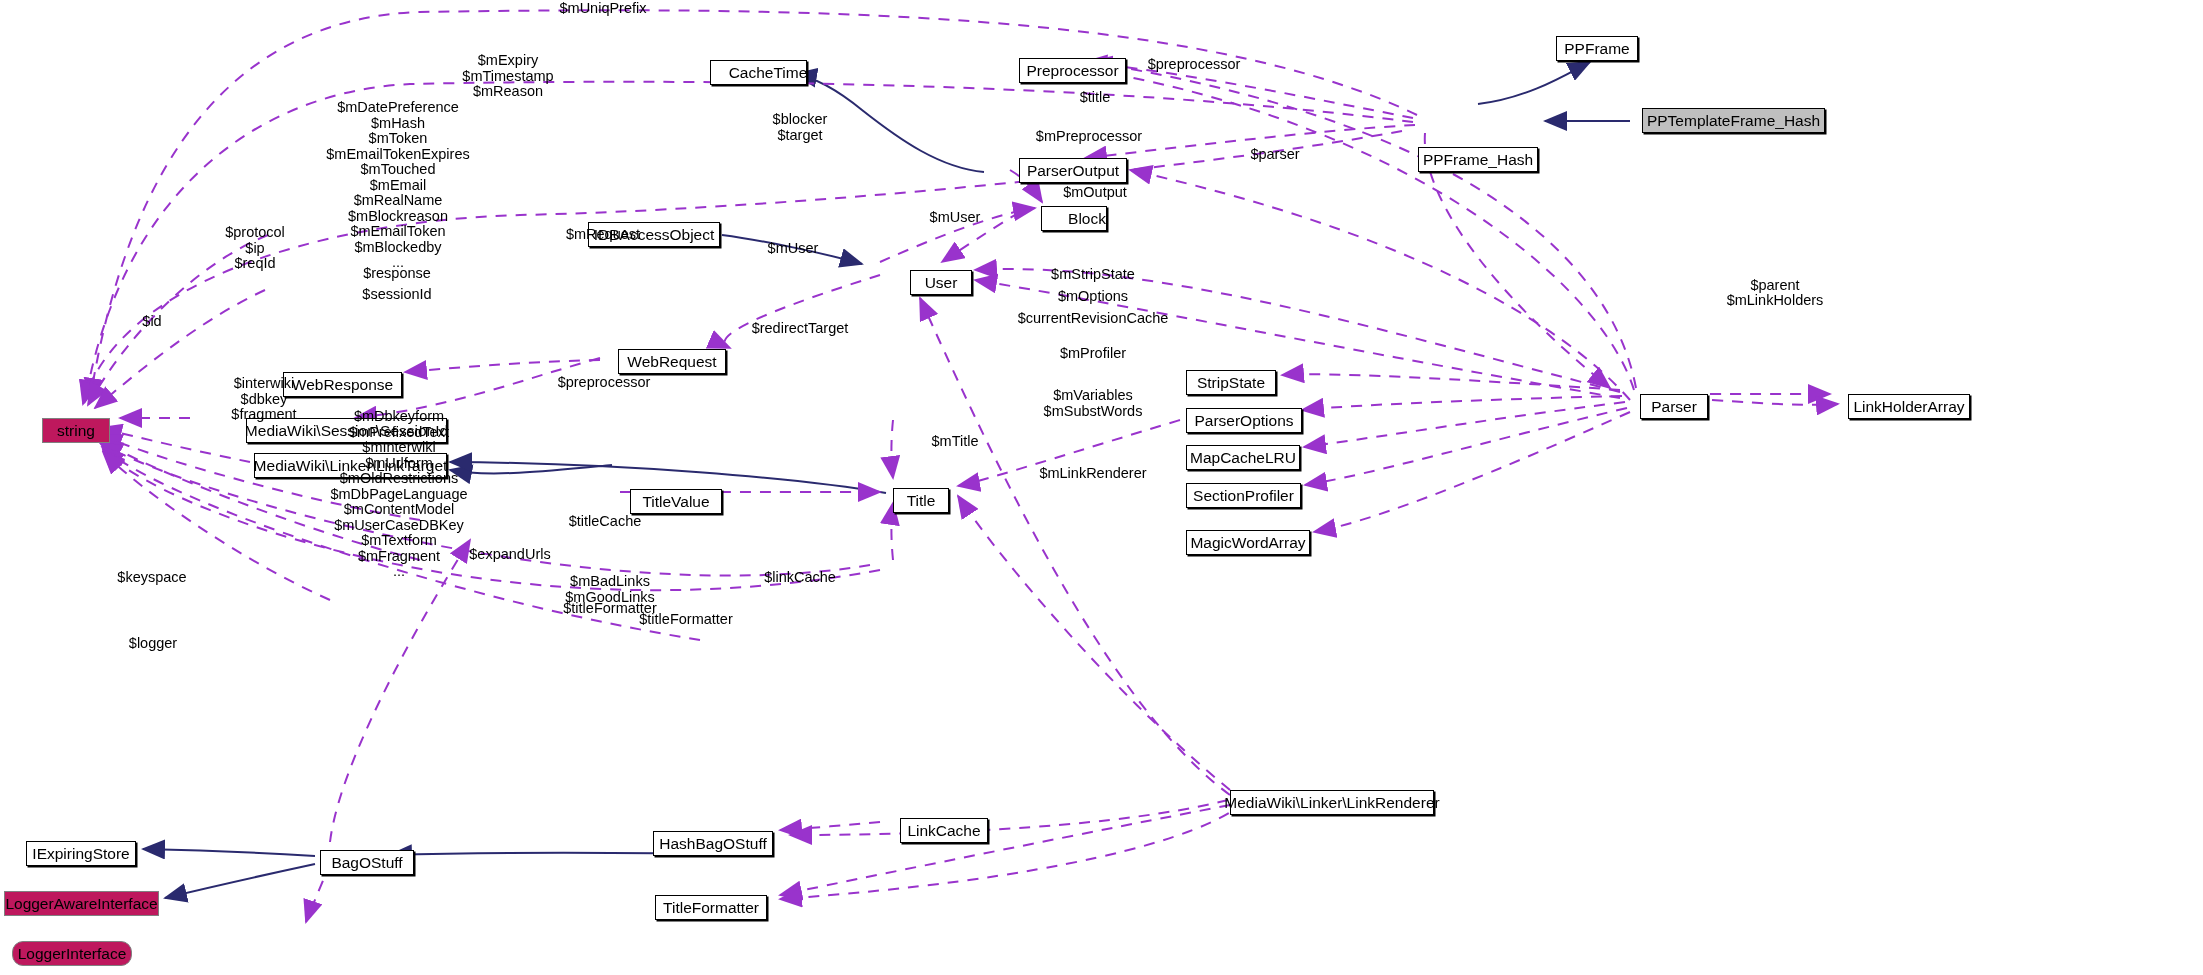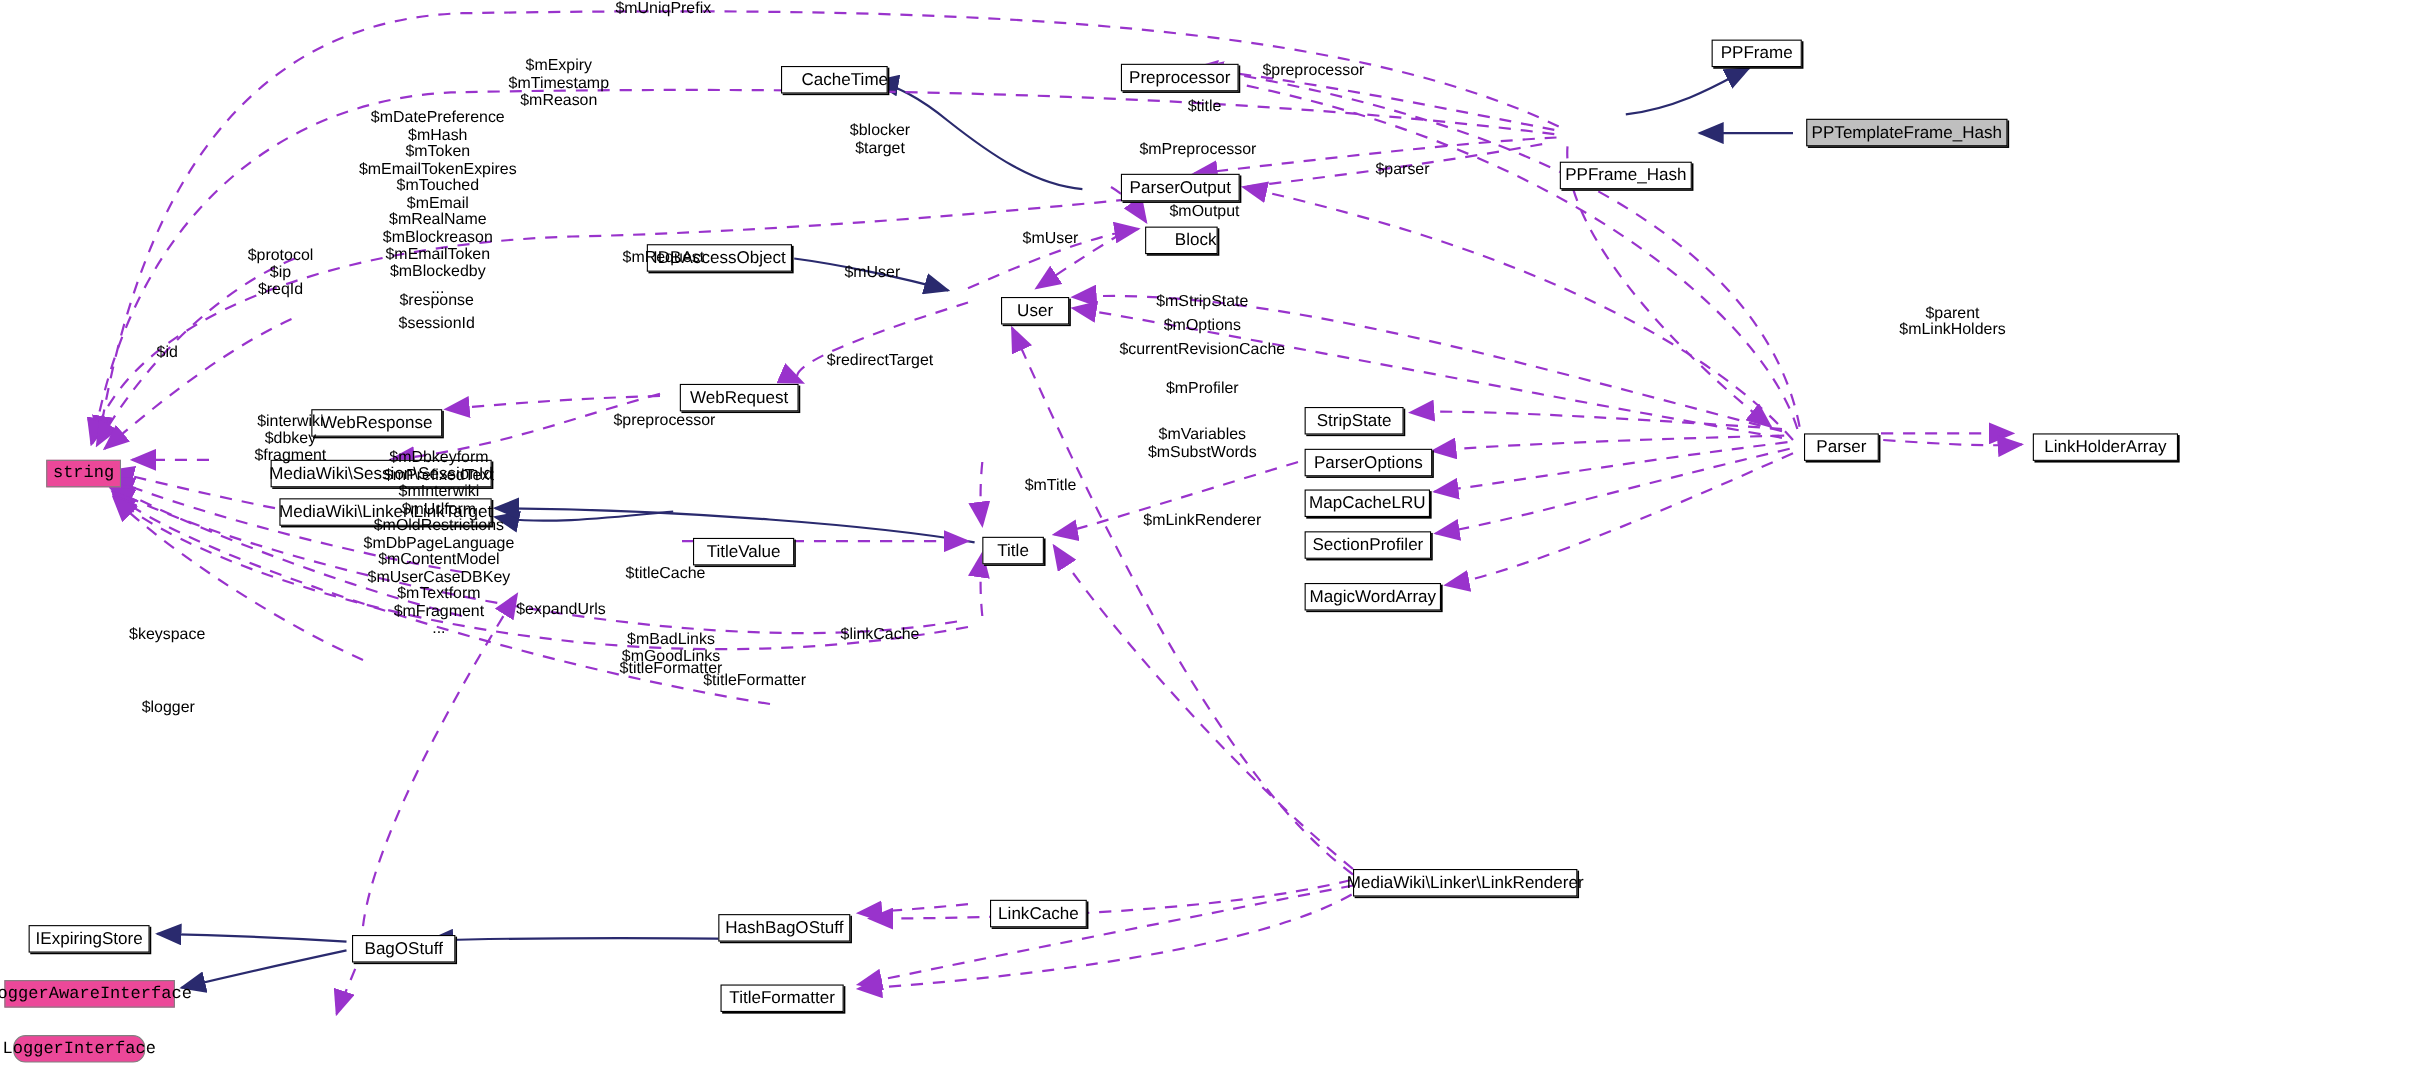--- a/index.html
+++ b/index.html
@@ -35,22 +35,21 @@
     align-items: center;
     justify-content: center;
     white-space: nowrap;
     padding: 0 7px;
     height: 25px;
     box-shadow: 1.5px 1.5px 0 #000000;
   }
   .node.plain {
     border: 1px solid #808080;
     box-shadow: none;
-    background: #ec4899;
-    font-family: Liberation Mono, monospace;
+    background: #be185d;
   }
   .node.highlight {
     background: #bfbfbf;
     border: 1px solid #000000;
   }
   .edge-label {
     position: absolute;
     font-size: 14.5px;
     line-height: 1.07;
     color: #000000;
@@ -159,21 +158,21 @@
     <div class="node" style="left: 246px; top: 418px; width: 201px;">MediaWiki\Session\SessionId</div>
     <div class="node" style="left: 254px; top: 453px; width: 193px;">MediaWiki\Linker\LinkTarget</div>
     <div class="node" style="left: 630px; top: 489px; width: 92px;">TitleValue</div>
     <div class="node" style="left: 893px; top: 488px; width: 56px;">Title</div>
     <div class="node" style="left: 1186px; top: 370px; width: 90px;">StripState</div>
     <div class="node" style="left: 1186px; top: 408px; width: 116px;">ParserOptions</div>
     <div class="node" style="left: 1186px; top: 445px; width: 114px;">MapCacheLRU</div>
     <div class="node" style="left: 1186px; top: 483px; width: 115px;">SectionProfiler</div>
     <div class="node" style="left: 1186px; top: 530px; width: 124px;">MagicWordArray</div>
     <div class="node" style="left: 1640px; top: 394px; width: 68px;">Parser</div>
-    <div class="node" style="left: 1848px; top: 394px; width: 132px;">LinkHolderArray</div>
+    <div class="node" style="left: 1848px; top: 394px; width: 122px;">LinkHolderArray</div>
     <div class="node" style="left: 1230px; top: 790px; width: 204px;">MediaWiki\Linker\LinkRenderer</div>
     <div class="node" style="left: 26px; top: 841px; width: 110px;">IExpiringStore</div>
     <div class="node" style="left: 320px; top: 850px; width: 94px;">BagOStuff</div>
     <div class="node plain" style="left: 4px; top: 891px; width: 155px;">LoggerAwareInterface</div>
     <div class="node plain" style="left: 12px; top: 941px; width: 120px; border-radius: 11px;">LoggerInterface</div>
     <div class="node" style="left: 653px; top: 831px; width: 120px;">HashBagOStuff</div>
     <div class="node" style="left: 900px; top: 818px; width: 88px;">LinkCache</div>
     <div class="node" style="left: 655px; top: 895px; width: 112px;">TitleFormatter</div>
     <div class="edge-label" style="left: 603px; top: 1px;">$mUniqPrefix</div>
     <div class="edge-label" style="left: 508px; top: 53px;">$mExpiry

